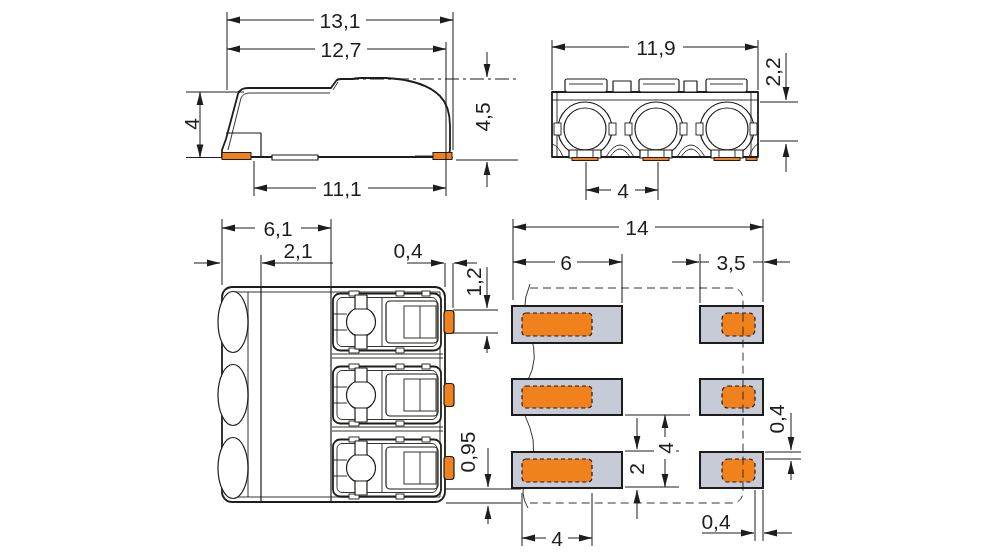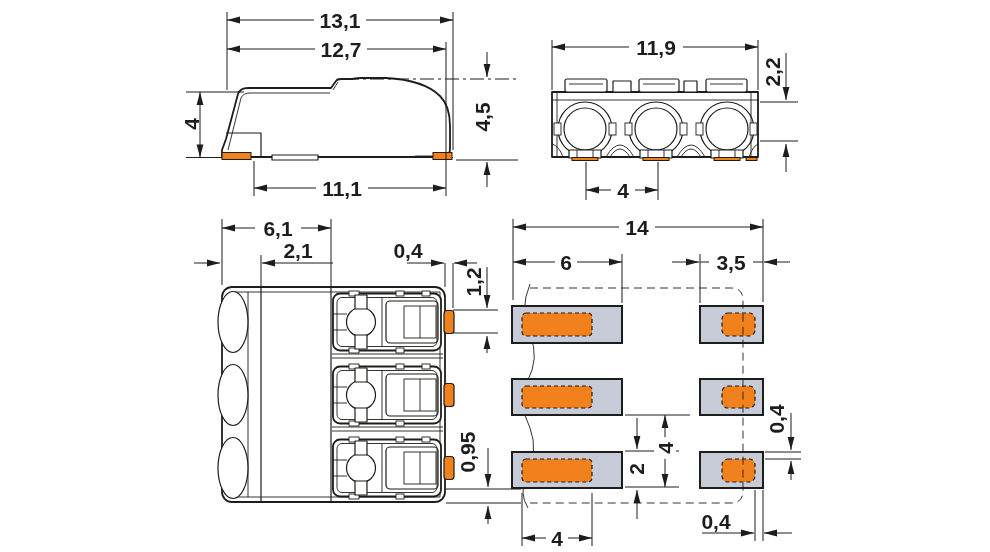--- a/index.html
+++ b/index.html
@@ -1,17 +1,17 @@
 <!DOCTYPE html>
 <html style="--line: #1d1d1b; --orange: #f0811c; --padgray: #c6cbd7; --bg: #ffffff;"><head>
 <meta charset="utf-8">
 <style>
   :root { --line:#1d1d1b; --orange:#f0811c; --padgray:#c6cbd7; --bg:#ffffff; }
   html,body { margin:0; padding:0; background:var(--bg); }
-  .stage { width:990px; height:552px; position:relative; background:var(--bg); overflow:hidden;font-weight:bold; }
+  .stage { width:990px; height:552px; position:relative; background:var(--bg); overflow:hidden; }
   svg { display:block; }
   .o1 { stroke:var(--line); stroke-width:1.8; fill:none; stroke-linejoin:round; }
   .o2 { stroke:var(--line); stroke-width:1.2; fill:none; stroke-linejoin:round; }
   .o3 { stroke:var(--line); stroke-width:0.9; fill:none; }
   .wf { fill:#fff; }
   .dim,.ext { stroke:var(--line); stroke-width:1; fill:none; }
   .dash { stroke-dasharray:8 5; }
   .dashdot { stroke-dasharray:14 4 3 4; }
   .pad { fill:var(--padgray); stroke:var(--line); stroke-width:2; }
   .paste { fill:var(--orange); stroke:var(--line); stroke-width:1.2; stroke-dasharray:4 3; }

